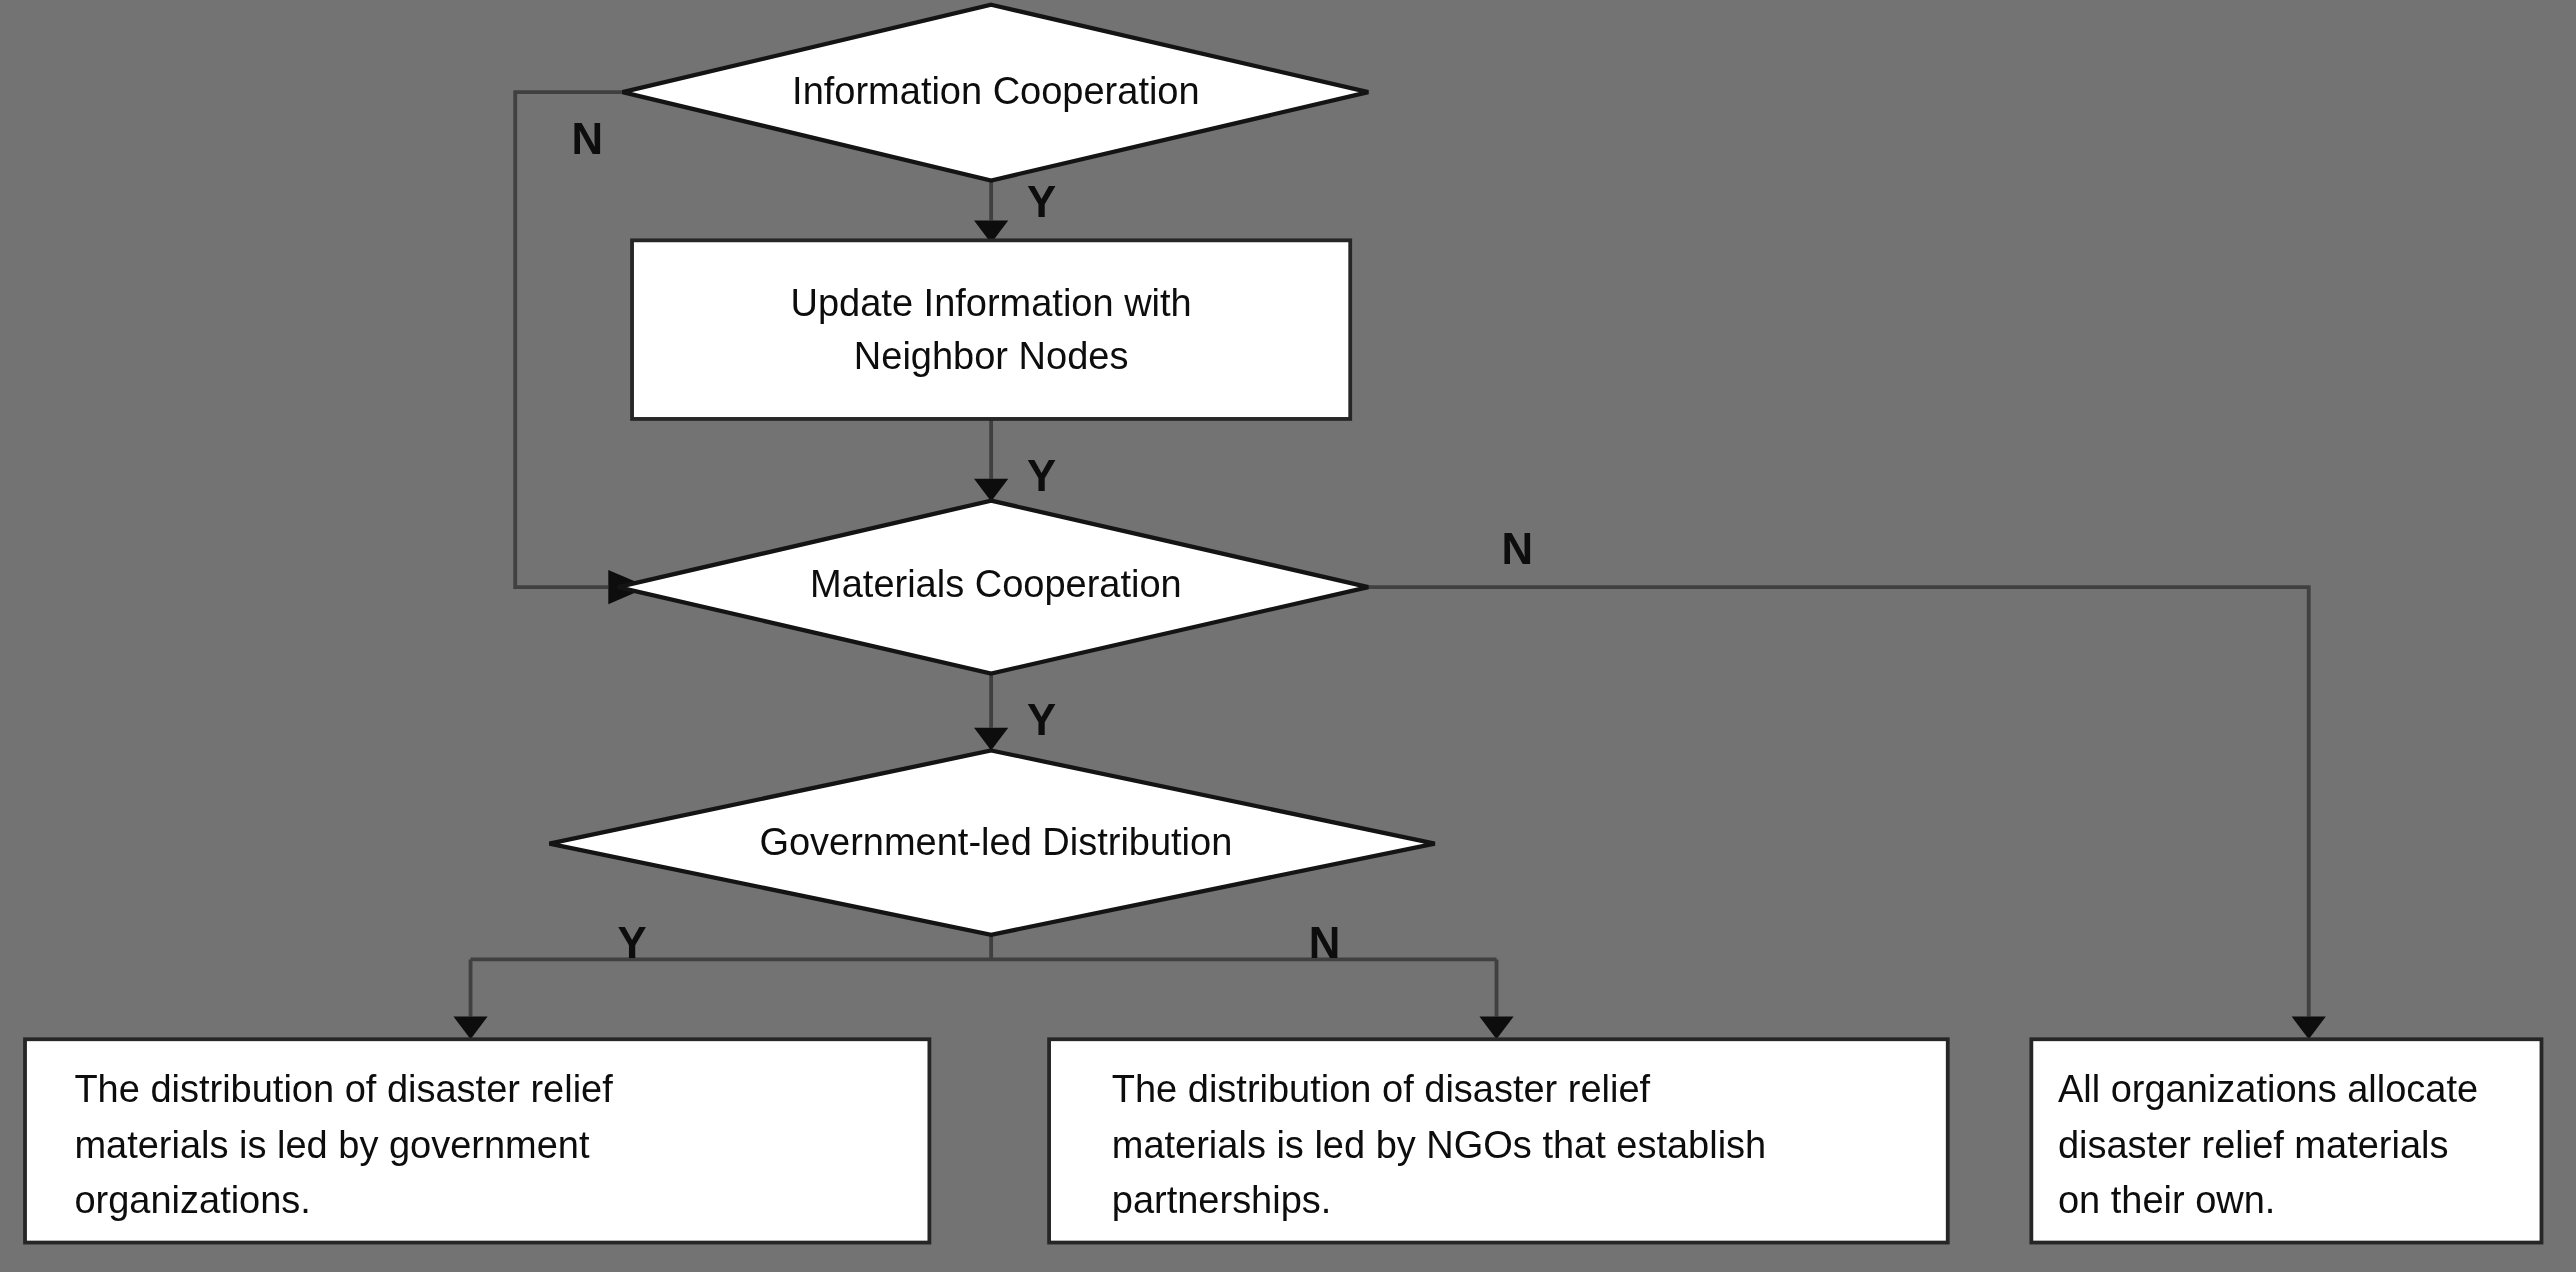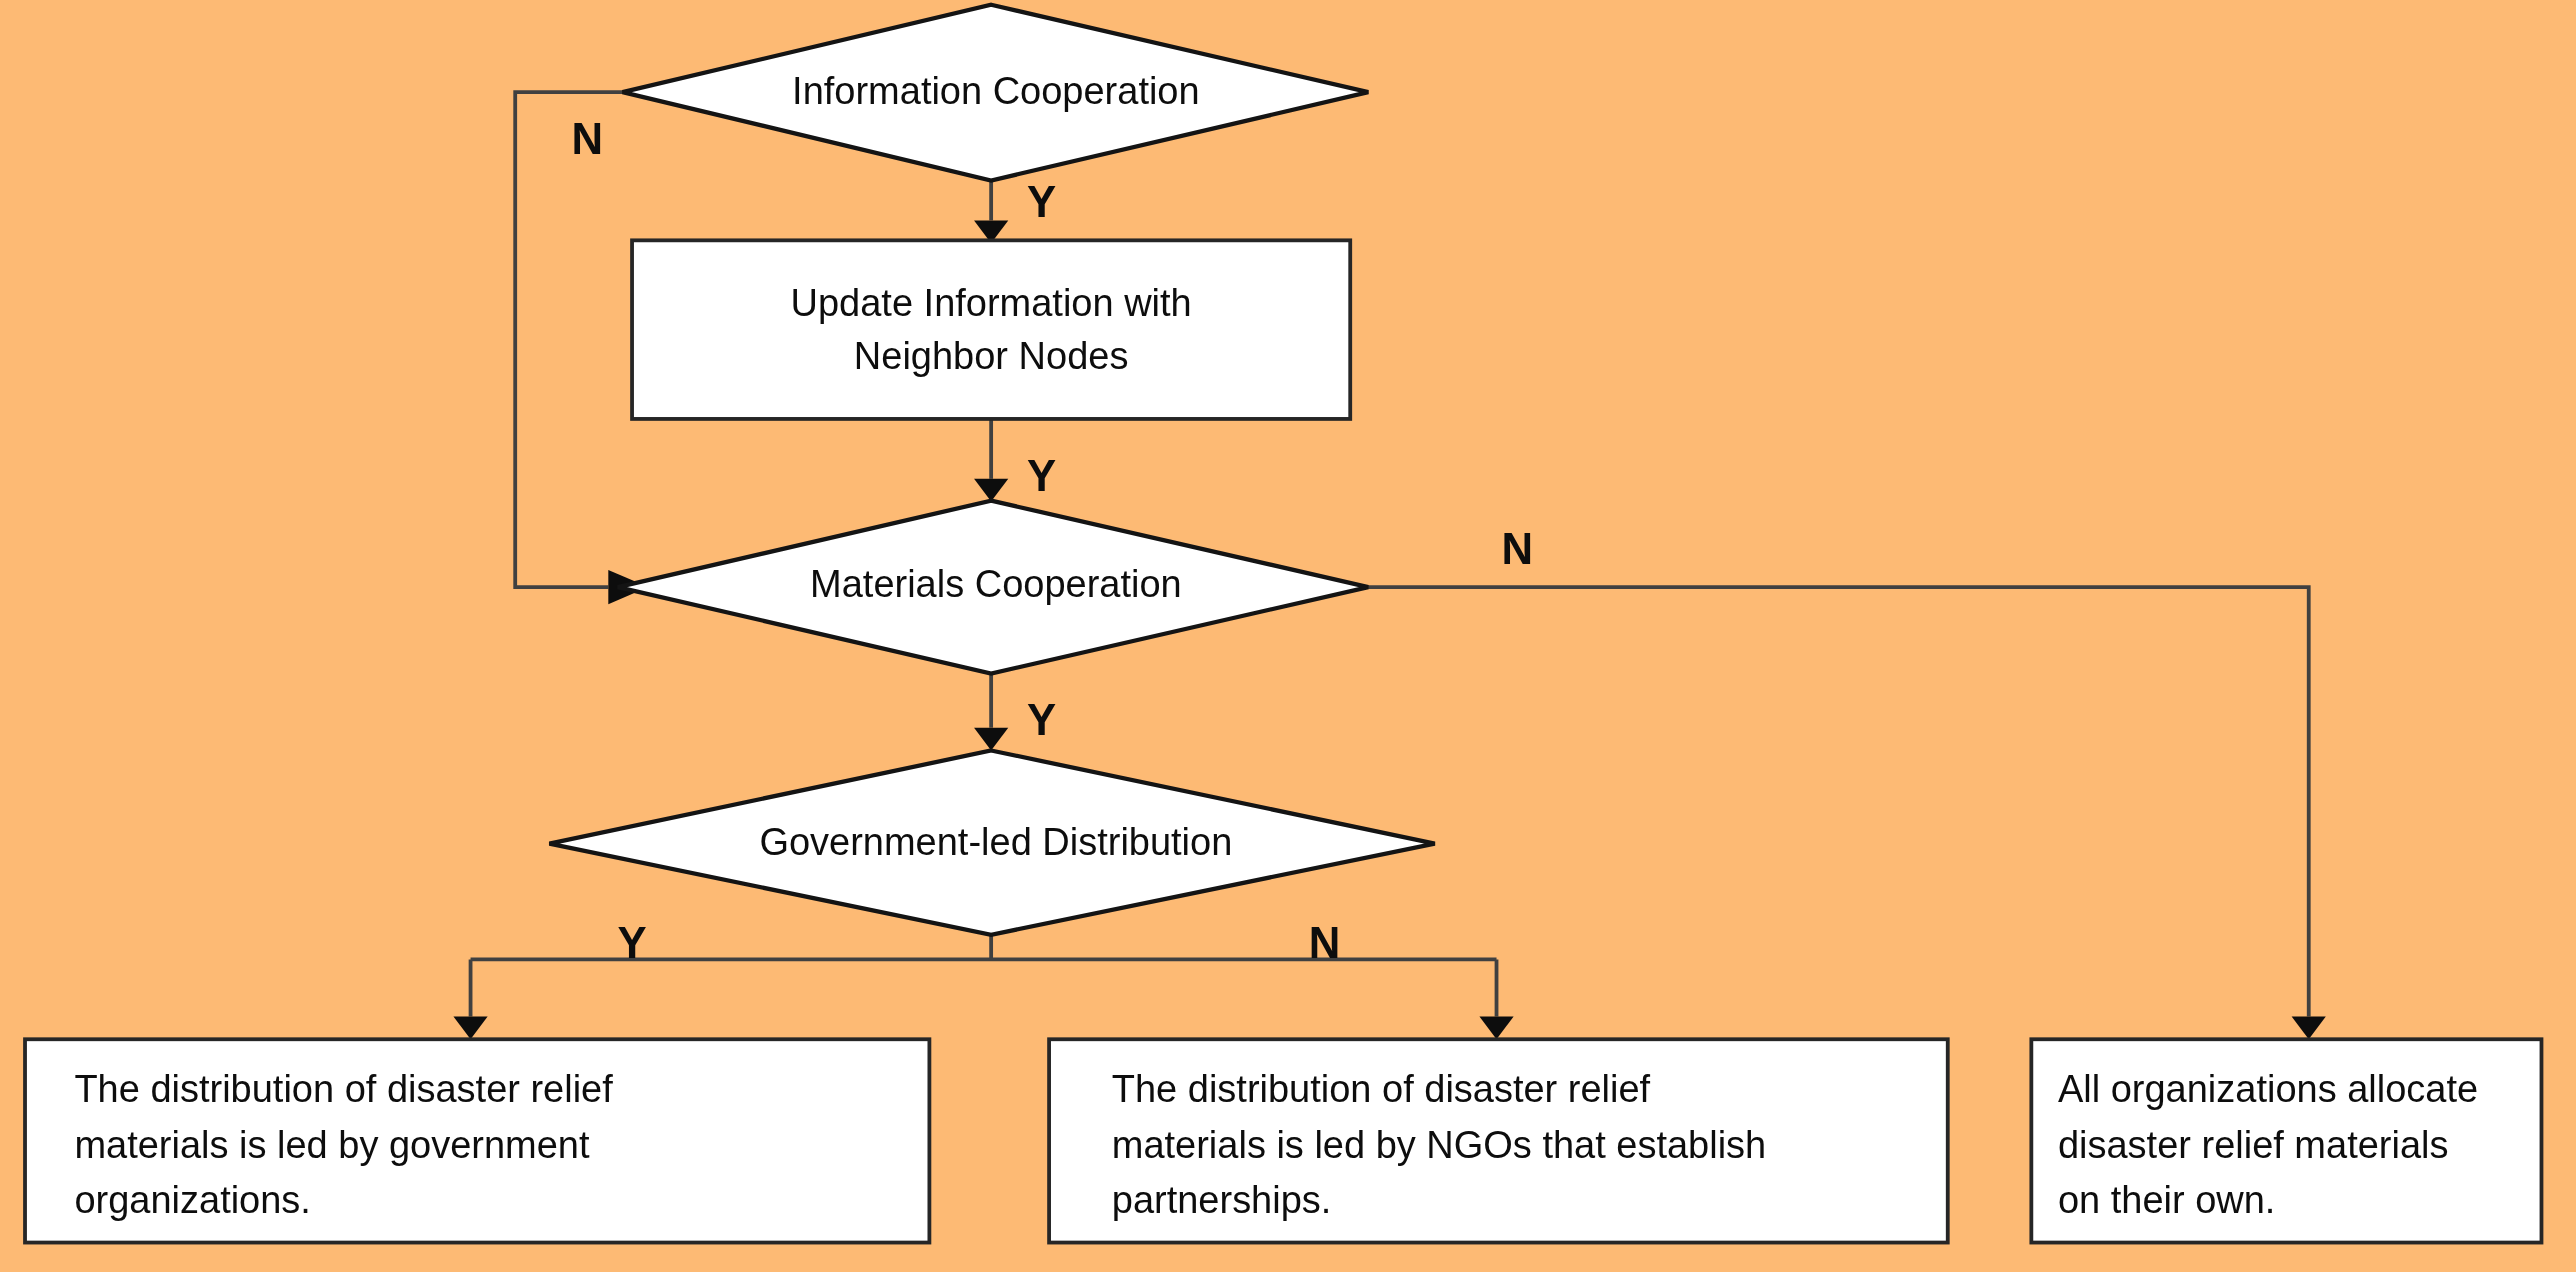--- a/index.html
+++ b/index.html
@@ -11,21 +11,21 @@
   body {
     font-family: "Liberation Sans", "DejaVu Sans", sans-serif;
     width: 2576px;
     height: 1272px;
     overflow: hidden;
   }
   #flowchart-root {
     position: relative;
     width: 2576px;
     height: 1272px;
-    background: #fdba74;
+    background: #737373;
   }
   svg.diagram-layer {
     position: absolute;
     left: 0;
     top: 0;
     width: 2576px;
     height: 1272px;
     display: block;
   }
   .node-text {

